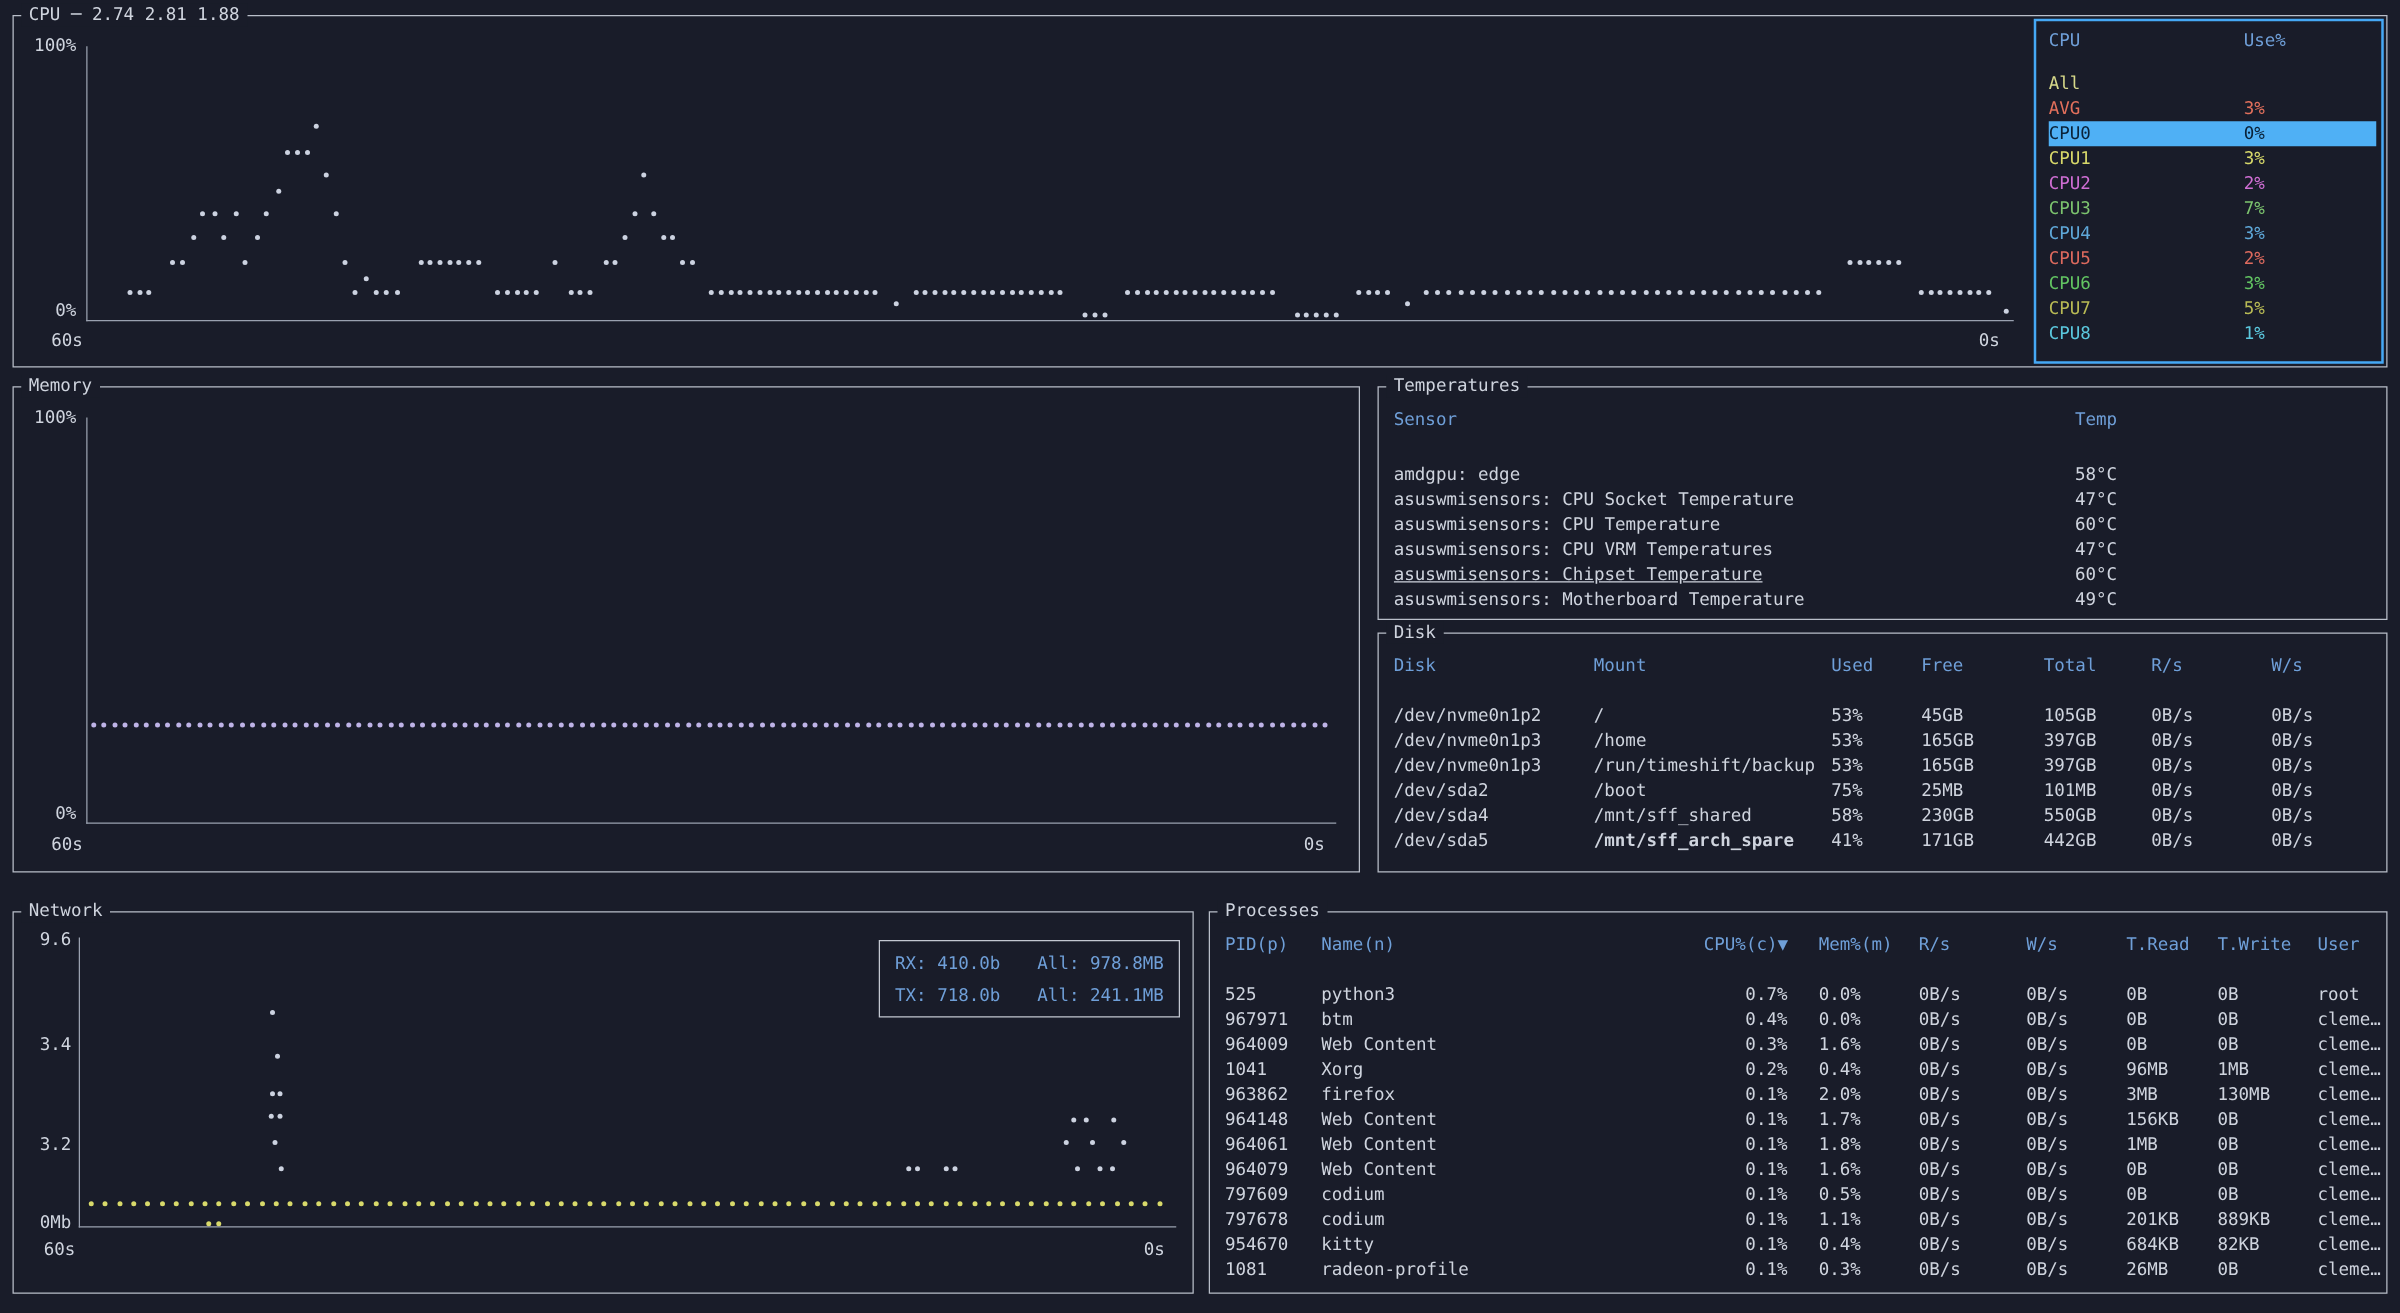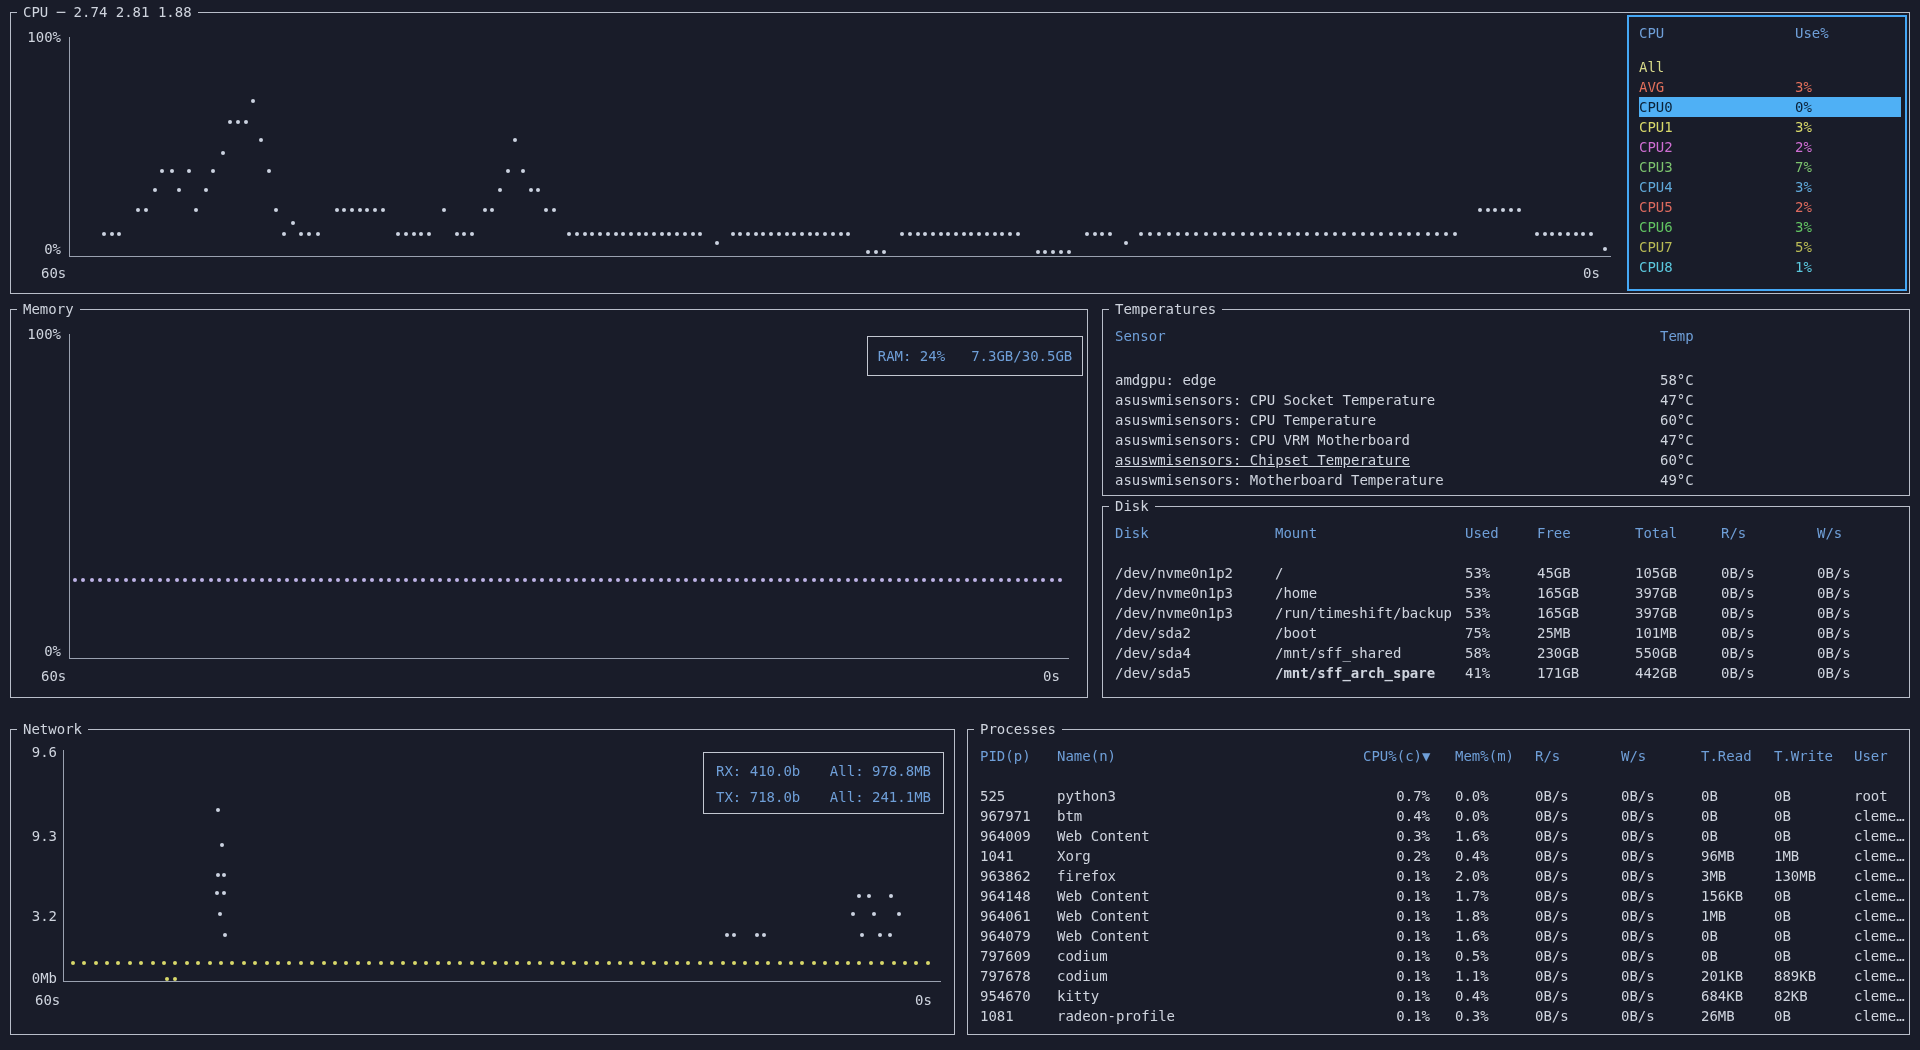--- a/index.html
+++ b/index.html
@@ -373,35 +373,31 @@
       <div class="dot" style="left: 945.551px; top: 244.24px; background: rgb(190, 179, 230);"></div>
       <div class="dot" style="left: 954.043px; top: 244.24px; background: rgb(190, 179, 230);"></div>
       <div class="dot" style="left: 962.534px; top: 244.24px; background: rgb(190, 179, 230);"></div>
       <div class="dot" style="left: 971.026px; top: 244.24px; background: rgb(190, 179, 230);"></div>
       <div class="dot" style="left: 979.517px; top: 244.24px; background: rgb(190, 179, 230);"></div>
       <div class="dot" style="left: 988.009px; top: 244.24px; background: rgb(190, 179, 230);"></div>
     </div>
   <span class="xlab" style="left:30px;  top:358px;">60s</span>
   <span class="xlab" style="left:1032px; top:358px;">0s</span>
 
-  <div class="legend-box" id="mem-legend">
-    <span>RAM: 24%</span>
-    <span>7.3GB/30.5GB</span>
-  </div>
 </div>
 
 <div class="panel" id="temps-panel" style="left:1102px; top:309px; width:808px; height:187px;">
   <span class="panel-title"><span>Temperatures</span></span>
   <div class="panel-body" id="temps-body">
     <div class="thead" id="temps-header"><span style="width: 545px;">Sensor</span><span style="width: 120px;">Temp</span></div>
     <div id="temps-rows">
         <div class="trow"><span style="width: 545px;">amdgpu: edge</span><span style="width: 120px;">58°C</span></div>
         <div class="trow"><span style="width: 545px;">asuswmisensors: CPU Socket Temperature</span><span style="width: 120px;">47°C</span></div>
         <div class="trow"><span style="width: 545px;">asuswmisensors: CPU Temperature</span><span style="width: 120px;">60°C</span></div>
-        <div class="trow"><span style="width: 545px;">asuswmisensors: CPU VRM Motherboard</span><span style="width: 120px;">47°C</span></div>
+        <div class="trow"><span style="width: 545px;">asuswmisensors: CPU VRM Temperatures</span><span style="width: 120px;">47°C</span></div>
         <div class="trow"><span style="width: 545px; text-decoration: underline;">asuswmisensors: Chipset Temperature</span><span style="width: 120px;">60°C</span></div>
         <div class="trow"><span style="width: 545px;">asuswmisensors: Motherboard Temperature</span><span style="width: 120px;">49°C</span></div>
       </div>
   </div>
 </div>
 
 <div class="panel" id="disk-panel" style="left:1102px; top:506px; width:808px; height:192px;">
   <span class="panel-title"><span>Disk</span></span>
   <div class="panel-body" id="disk-body">
     <div class="thead" id="disk-header"><span style="width: 160px;">Disk</span><span style="width: 190px;">Mount</span><span style="width: 72px;">Used</span><span style="width: 98px;">Free</span><span style="width: 86px;">Total</span><span style="width: 96px;">R/s</span><span style="width: 86px;">W/s</span></div>
@@ -413,21 +409,21 @@
         <div class="trow"><span style="width: 160px;">/dev/sda4</span><span style="width: 190px;">/mnt/sff_shared</span><span style="width: 72px;">58%</span><span style="width: 98px;">230GB</span><span style="width: 86px;">550GB</span><span style="width: 96px;">0B/s</span><span style="width: 86px;">0B/s</span></div>
         <div class="trow"><span style="width: 160px;">/dev/sda5</span><span style="width: 190px; font-weight: bold;">/mnt/sff_arch_spare</span><span style="width: 72px;">41%</span><span style="width: 98px;">171GB</span><span style="width: 86px;">442GB</span><span style="width: 96px;">0B/s</span><span style="width: 86px;">0B/s</span></div>
       </div>
   </div>
 </div>
 
 <div class="panel" id="network-panel" style="left:10px; top:729px; width:945px; height:306px;">
   <span class="panel-title"><span>Network</span></span>
 
   <span class="ylab" style="left:4px; top:14px;">9.6</span>
-  <span class="ylab" style="left:4px; top:98px;">9.3</span>
+  <span class="ylab" style="left:4px; top:98px;">3.4</span>
   <span class="ylab" style="left:4px; top:178px;">3.2</span>
   <span class="ylab" style="left:4px; top:240px;">0Mb</span>
   <div class="chart" id="network-chart" style="left:52px; top:20px; width:878px; height:232px;">
       <div class="dot" style="left: 6.77px; top: 210.52px; background: rgb(216, 217, 106);"></div>
       <div class="dot" style="left: 18.171px; top: 210.52px; background: rgb(216, 217, 106);"></div>
       <div class="dot" style="left: 29.572px; top: 210.52px; background: rgb(216, 217, 106);"></div>
       <div class="dot" style="left: 40.973px; top: 210.52px; background: rgb(216, 217, 106);"></div>
       <div class="dot" style="left: 52.374px; top: 210.52px; background: rgb(216, 217, 106);"></div>
       <div class="dot" style="left: 63.775px; top: 210.52px; background: rgb(216, 217, 106);"></div>
       <div class="dot" style="left: 75.176px; top: 210.52px; background: rgb(216, 217, 106);"></div>

